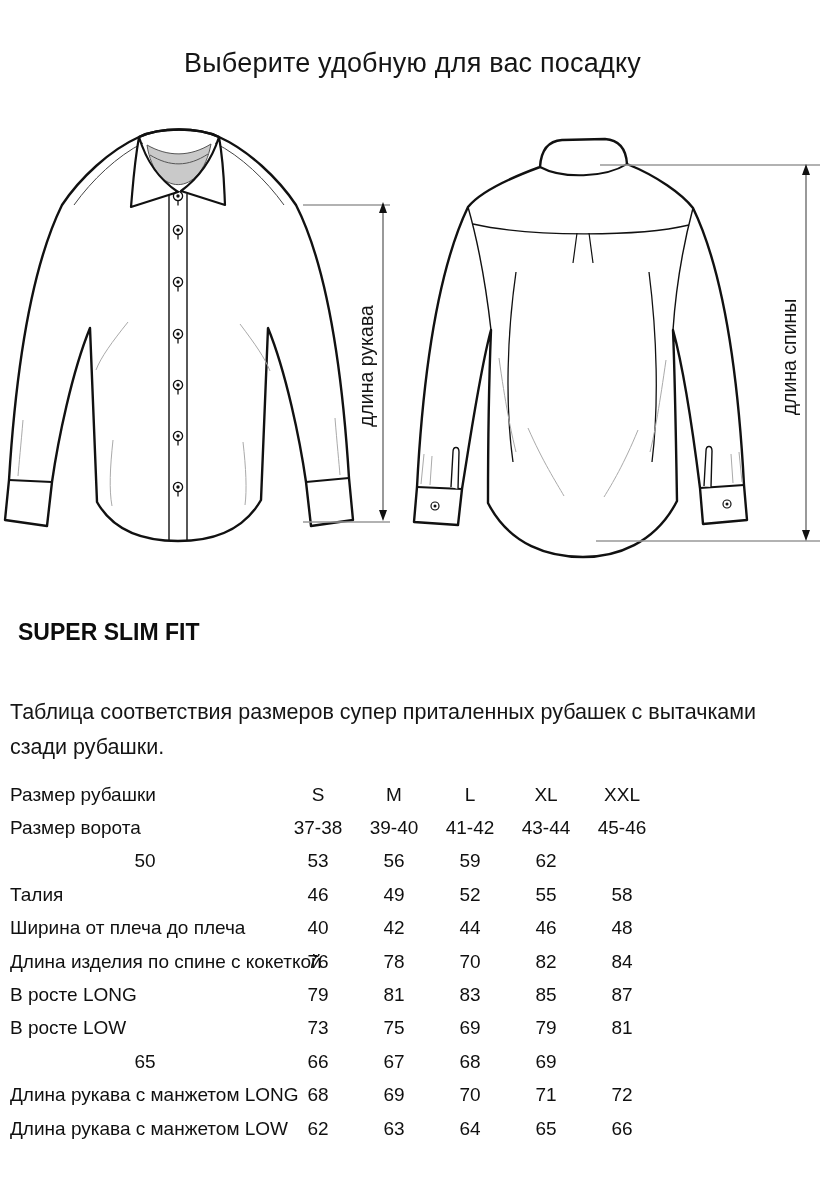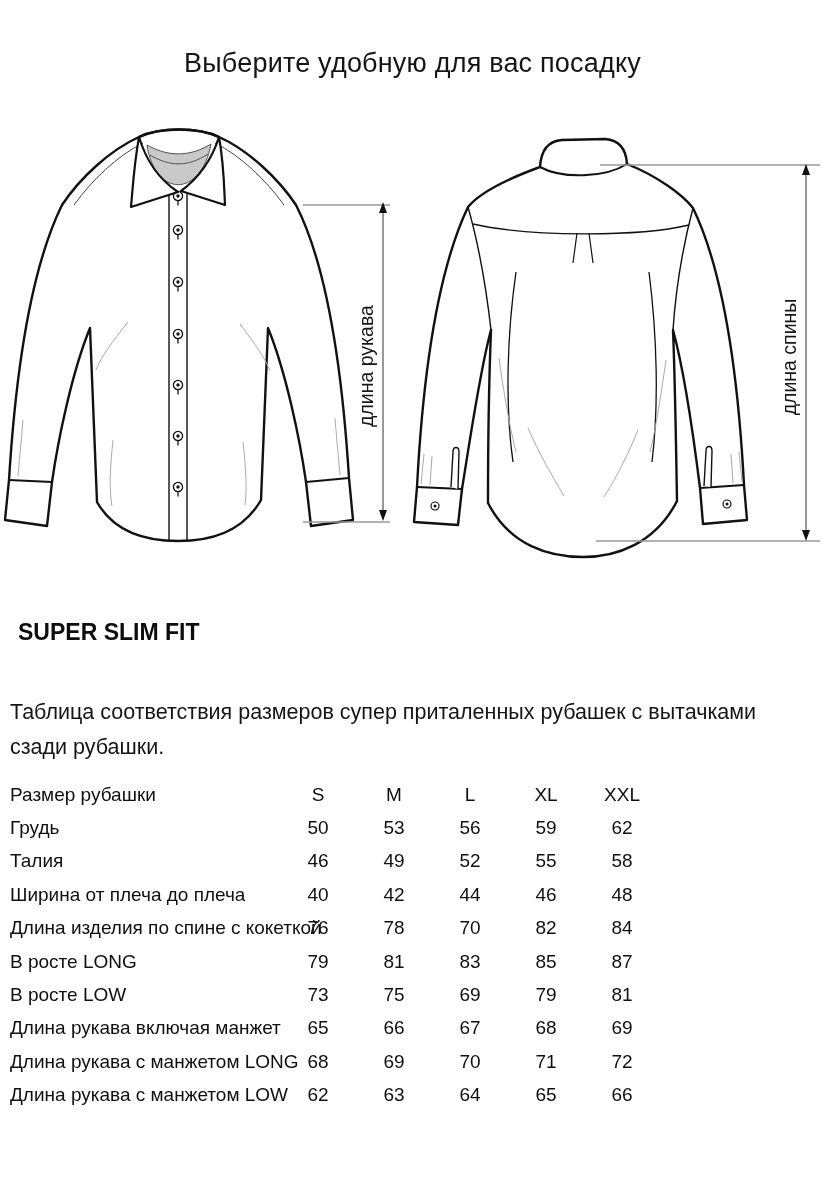--- a/index.html
+++ b/index.html
@@ -181,21 +181,28 @@
 <div class="size-table" id="size-table">
     <div class="t-row">
       <div class="t-label">Размер рубашки</div>
       <div class="t-val">S</div>
       <div class="t-val">M</div>
       <div class="t-val">L</div>
       <div class="t-val">XL</div>
       <div class="t-val">XXL</div>
     </div>
     <div class="t-row">
-      <div class="t-label">Грудь</div>
+      <div class="t-label">Размер ворота</div>
+      <div class="t-val">37-38</div>
+      <div class="t-val">39-40</div>
+      <div class="t-val">41-42</div>
+      <div class="t-val">43-44</div>
+      <div class="t-val">45-46</div>
+    </div>
+    <div class="t-row">
       <div class="t-val">50</div>
       <div class="t-val">53</div>
       <div class="t-val">56</div>
       <div class="t-val">59</div>
       <div class="t-val">62</div>
     </div>
     <div class="t-row">
       <div class="t-label">Талия</div>
       <div class="t-val">46</div>
       <div class="t-val">49</div>
@@ -229,21 +236,20 @@
     </div>
     <div class="t-row">
       <div class="t-label">В росте LOW</div>
       <div class="t-val">73</div>
       <div class="t-val">75</div>
       <div class="t-val">69</div>
       <div class="t-val">79</div>
       <div class="t-val">81</div>
     </div>
     <div class="t-row">
-      <div class="t-label">Длина рукава включая манжет</div>
       <div class="t-val">65</div>
       <div class="t-val">66</div>
       <div class="t-val">67</div>
       <div class="t-val">68</div>
       <div class="t-val">69</div>
     </div>
     <div class="t-row">
       <div class="t-label">Длина рукава с манжетом LONG</div>
       <div class="t-val">68</div>
       <div class="t-val">69</div>

